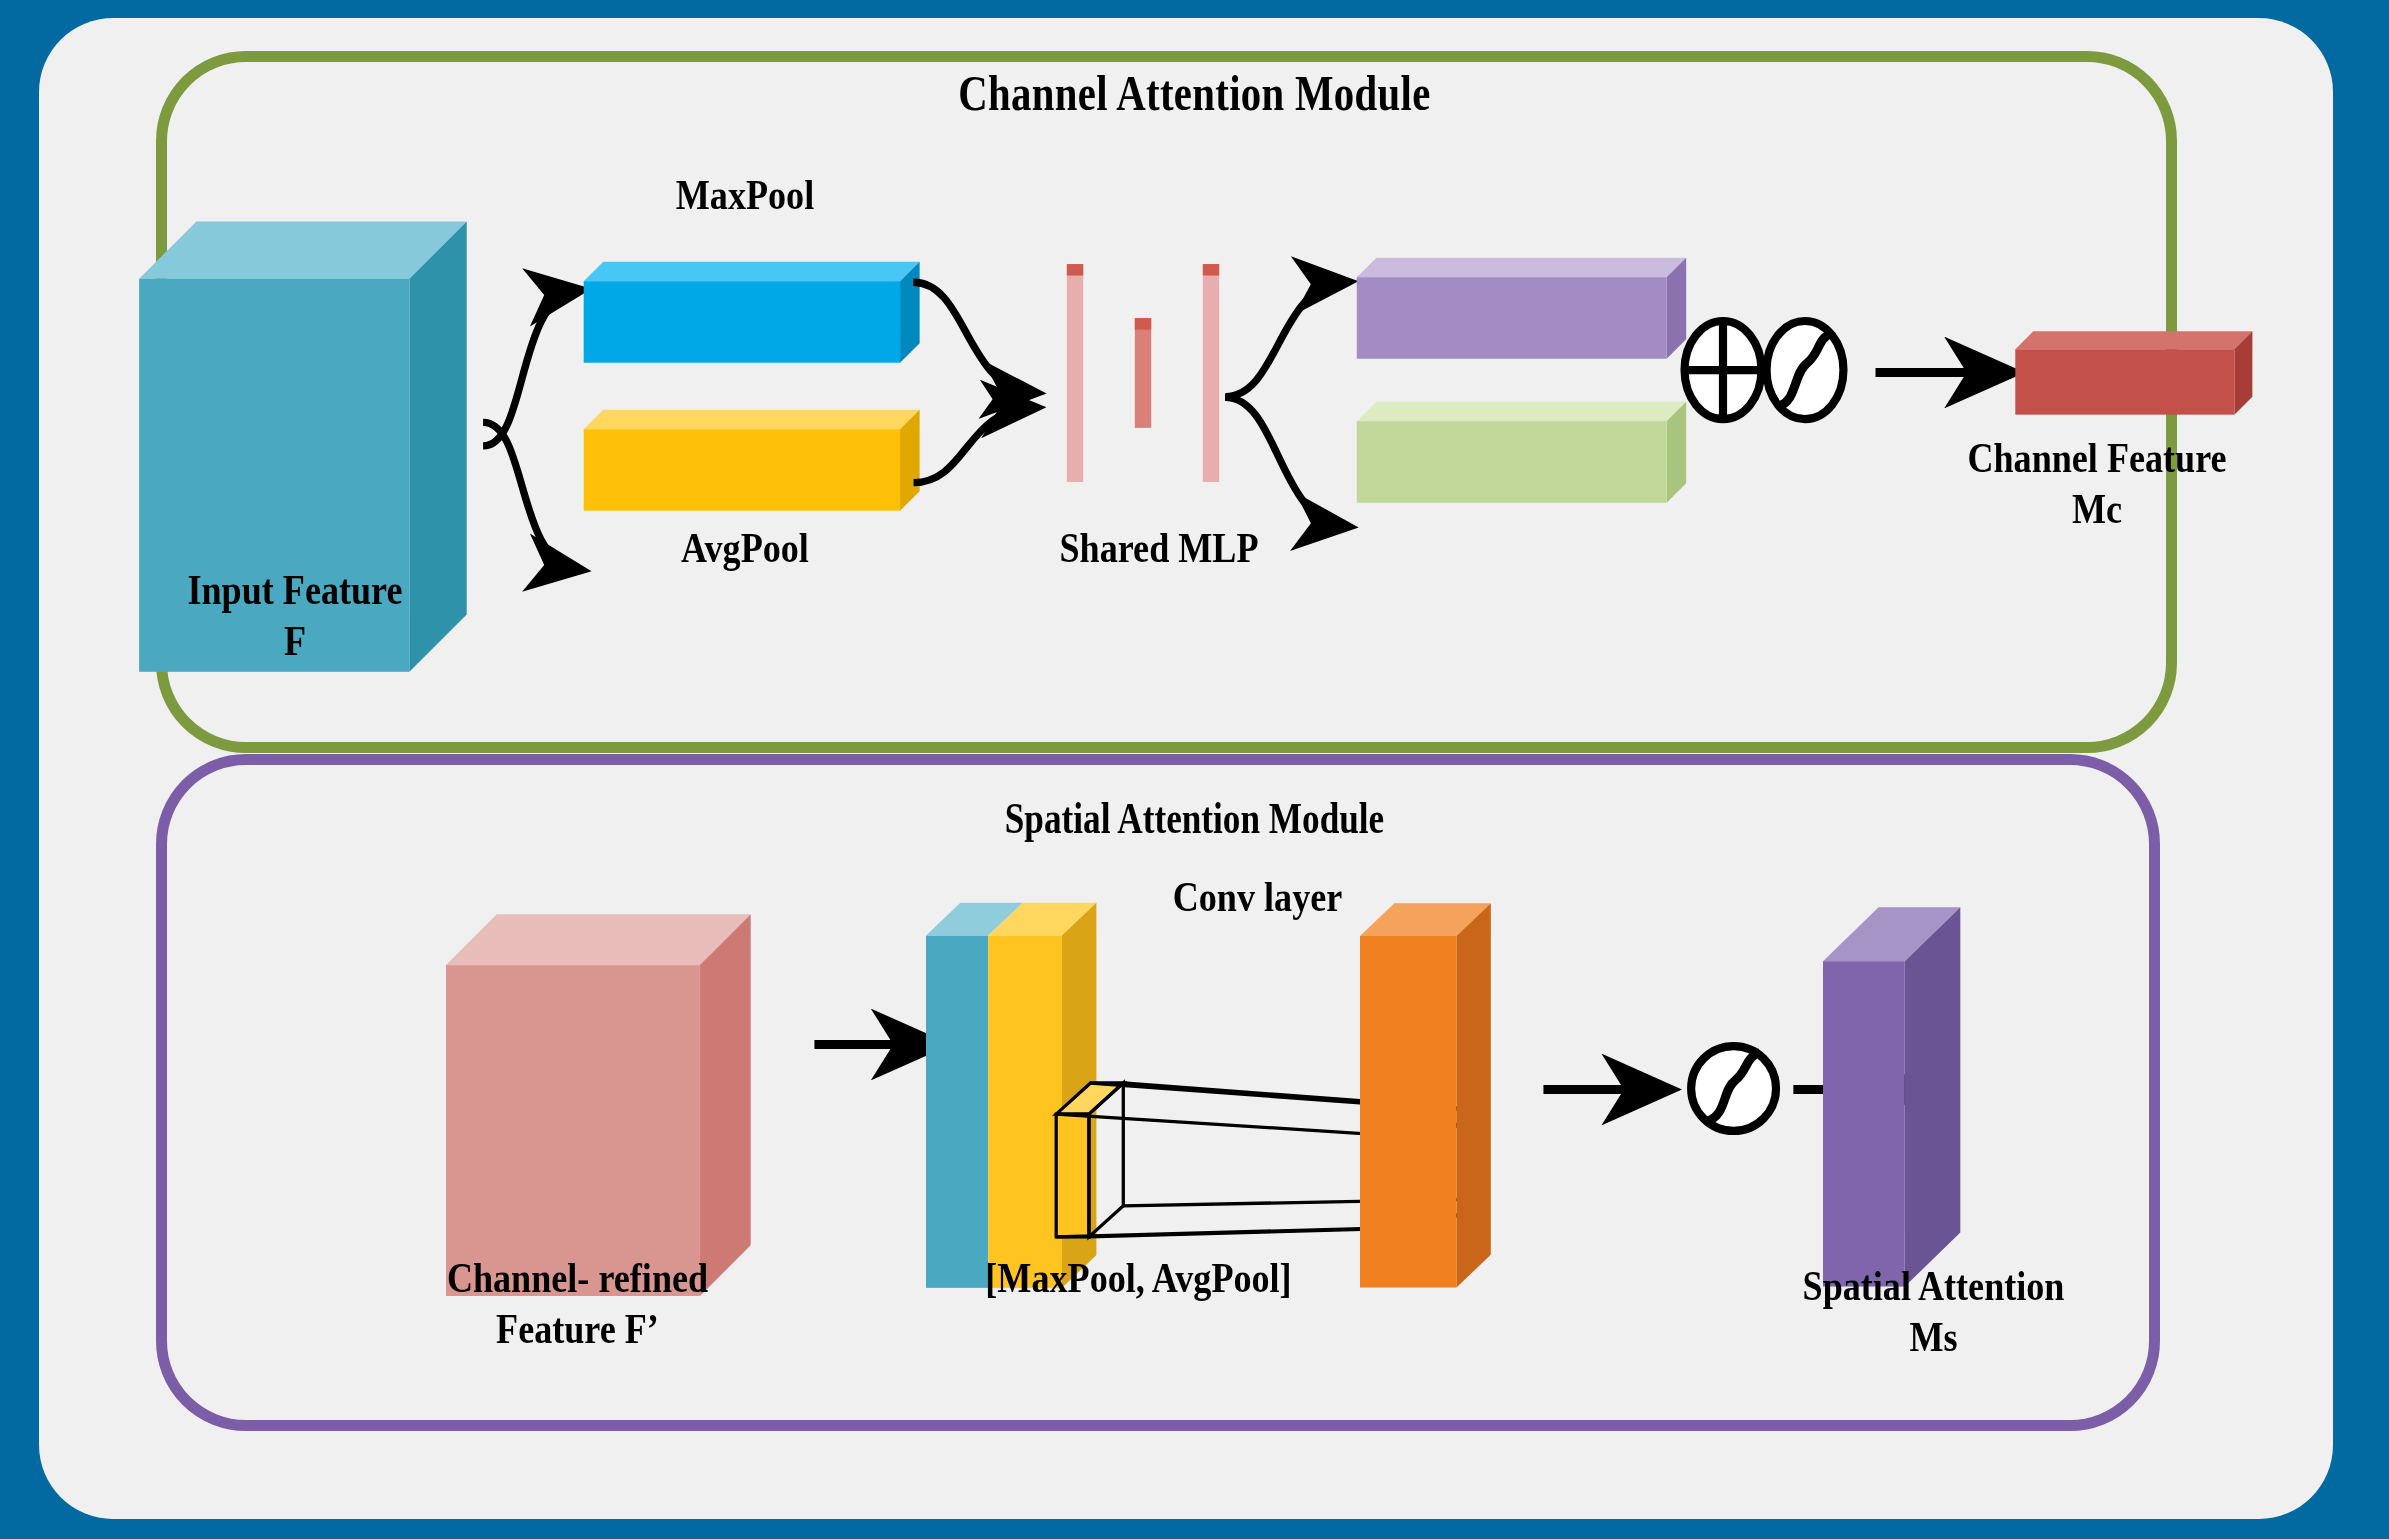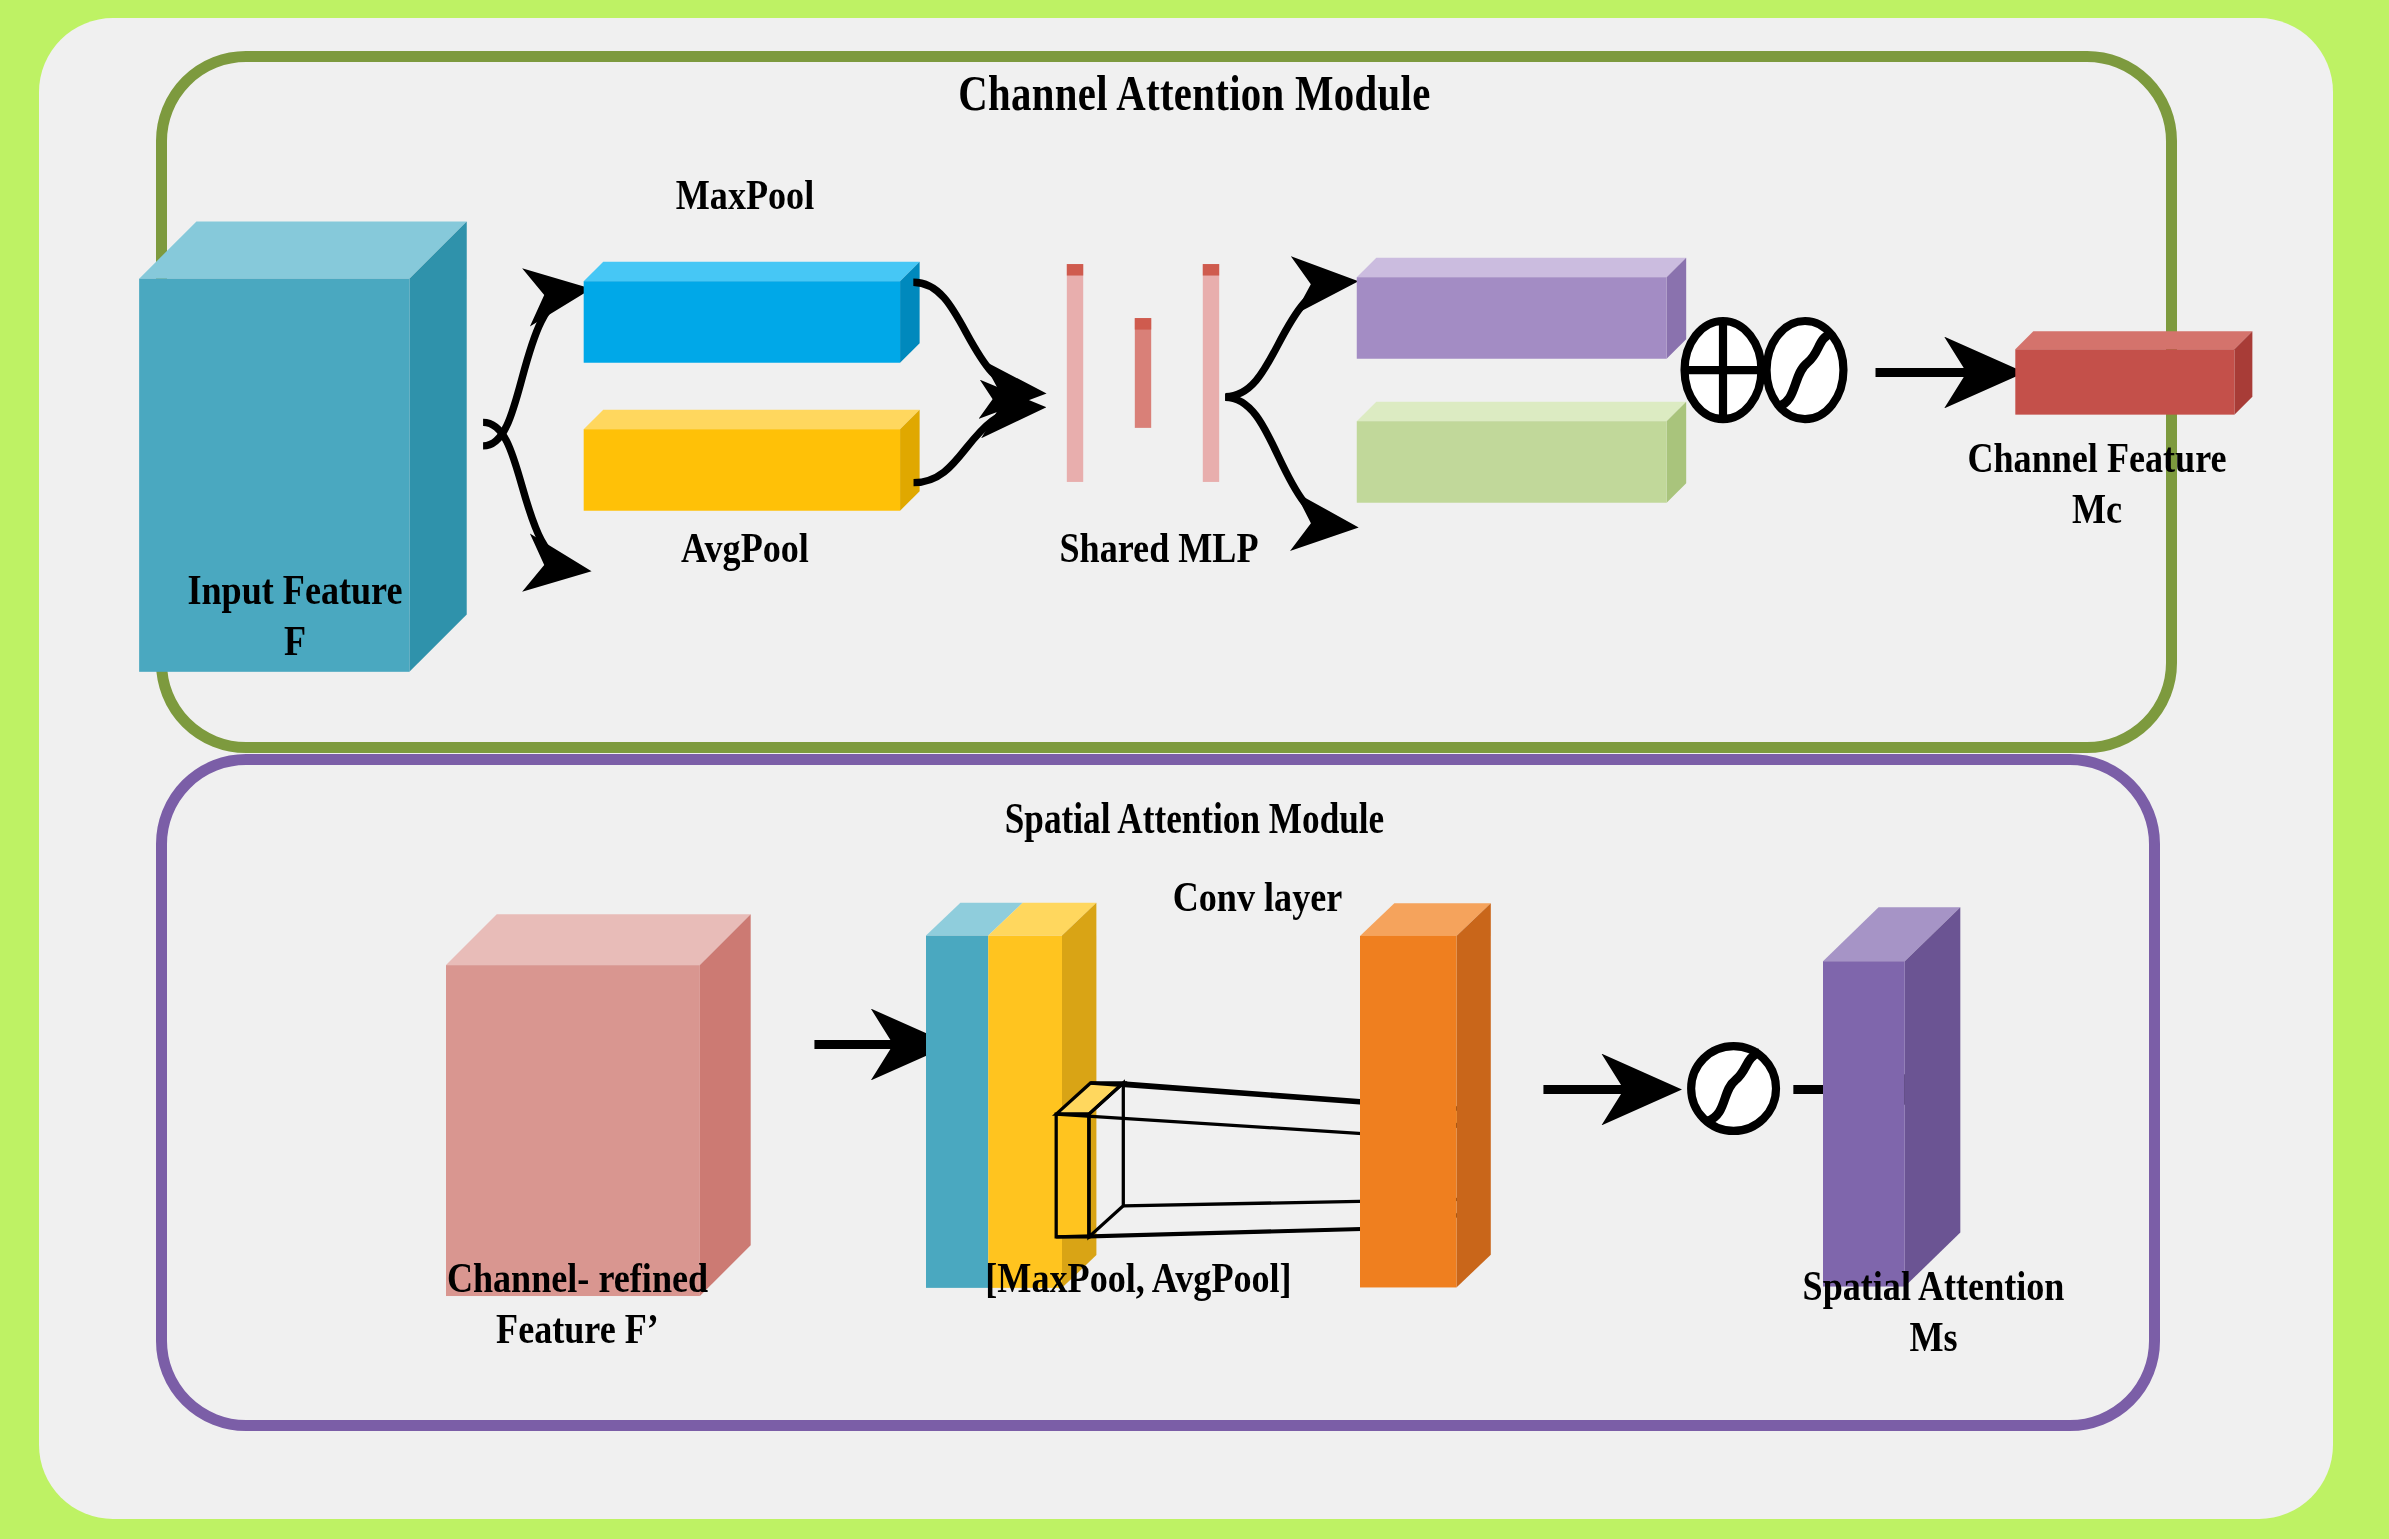--- a/index.html
+++ b/index.html
@@ -1,17 +1,17 @@
 <!DOCTYPE html>
 <html style="font-size:13px"><head>
 <meta charset="utf-8">
 <style>
   html,body{margin:0;padding:0;background:#ffffff;}
   body{width:2389px;height:1539px;font-family:"Liberation Serif",serif;overflow:hidden;}
-  #stage{position:relative;width:2389px;height:1539px;background:#bef264;}
+  #stage{position:relative;width:2389px;height:1539px;background:#0369a1;}
 
   .outer-panel{position:absolute;left:39px;top:18px;width:2294px;height:1501px;
     background:#f0f0f0;border-radius:74px;}
 
   .module{position:absolute;border-radius:90px;background:transparent;}
   .module.channel{left:156px;top:51px;width:1999px;height:680px;border:11.5px solid #7d9a3e;}
   .module.spatial{left:156px;top:754px;width:1982px;height:655px;border:11.5px solid #7b5ea7;}
 
   .mtitle{position:absolute;white-space:nowrap;font-weight:bold;color:#000;
     font-family:"Liberation Serif",serif;transform:scaleX(.80);transform-origin:center;}

